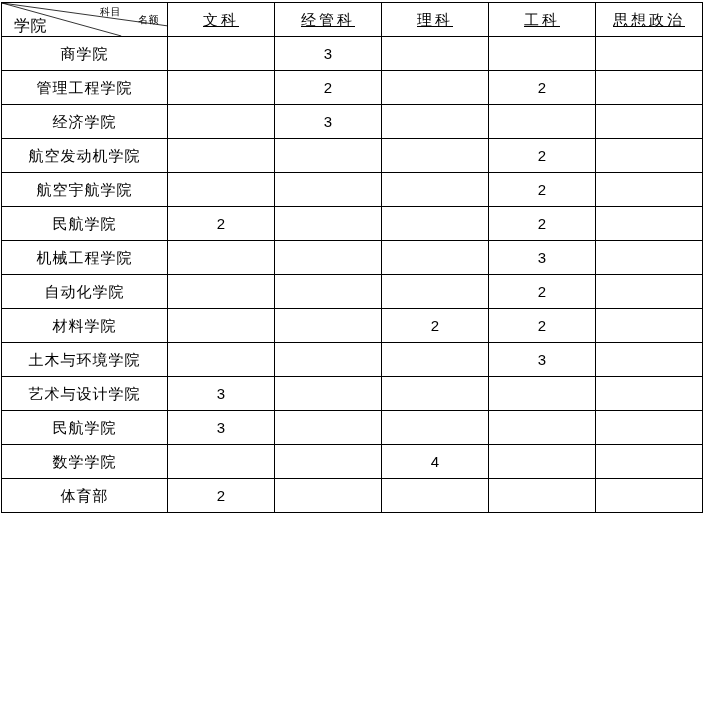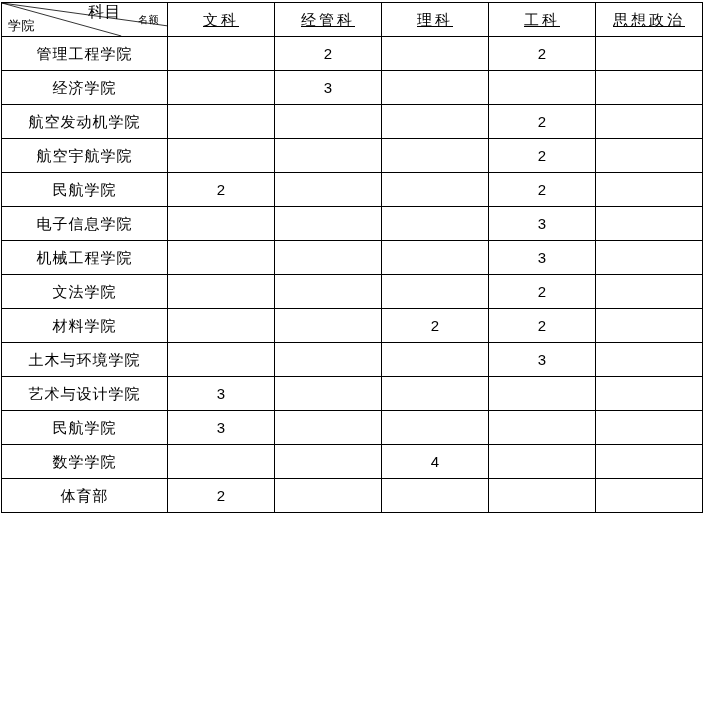--- a/index.html
+++ b/index.html
@@ -52,37 +52,37 @@
     left: 0;
     top: 0;
     width: 100%;
     height: 100%;
     display: block;
   }
   .corner-subject {
     position: absolute;
     right: 46px;
     top: 2px;
-    font-size: 16px;
+    font-size: 10px;
     line-height: 14px;
     letter-spacing: 0.5px;
   }
   .corner-quota {
     position: absolute;
     right: 8px;
     top: 10px;
     font-size: 10px;
     line-height: 14px;
     letter-spacing: 0.5px;
   }
   .corner-college {
     position: absolute;
-    left: 6px;
+    left: 12px;
     bottom: 3px;
-    font-size: 13px;
+    font-size: 16px;
     line-height: 14px;
     letter-spacing: 0.5px;
   }
   td.colhead {
     height: 55px;
     line-height: 55px;
     font-size: 16px;
     letter-spacing: 3px;
     text-decoration: underline;
   }
@@ -117,20 +117,28 @@
           <span class="corner-subject">科目</span>
           <span class="corner-quota">名额</span>
           <span class="corner-college">学院</span>
         </td>
         <td class="colhead">文科</td>
         <td class="colhead">经管科</td>
         <td class="colhead">理科</td>
         <td class="colhead">工科</td>
         <td class="colhead">思想政治</td>
       </tr>
+    <tr>
+          <td class="rowhead">商学院</td>
+          <td class="val"></td>
+          <td class="val">3</td>
+          <td class="val"></td>
+          <td class="val"></td>
+          <td class="val"></td>
+        </tr>
         <tr>
           <td class="rowhead">管理工程学院</td>
           <td class="val"></td>
           <td class="val">2</td>
           <td class="val"></td>
           <td class="val">2</td>
           <td class="val"></td>
         </tr>
         <tr>
           <td class="rowhead">经济学院</td>
@@ -158,37 +166,29 @@
         </tr>
         <tr>
           <td class="rowhead">民航学院</td>
           <td class="val">2</td>
           <td class="val"></td>
           <td class="val"></td>
           <td class="val">2</td>
           <td class="val"></td>
         </tr>
         <tr>
-          <td class="rowhead">电子信息学院</td>
-          <td class="val"></td>
-          <td class="val"></td>
-          <td class="val"></td>
-          <td class="val">3</td>
-          <td class="val"></td>
-        </tr>
-        <tr>
           <td class="rowhead">机械工程学院</td>
           <td class="val"></td>
           <td class="val"></td>
           <td class="val"></td>
           <td class="val">3</td>
           <td class="val"></td>
         </tr>
         <tr>
-          <td class="rowhead">文法学院</td>
+          <td class="rowhead">自动化学院</td>
           <td class="val"></td>
           <td class="val"></td>
           <td class="val"></td>
           <td class="val">2</td>
           <td class="val"></td>
         </tr>
         <tr>
           <td class="rowhead">材料学院</td>
           <td class="val"></td>
           <td class="val"></td>

